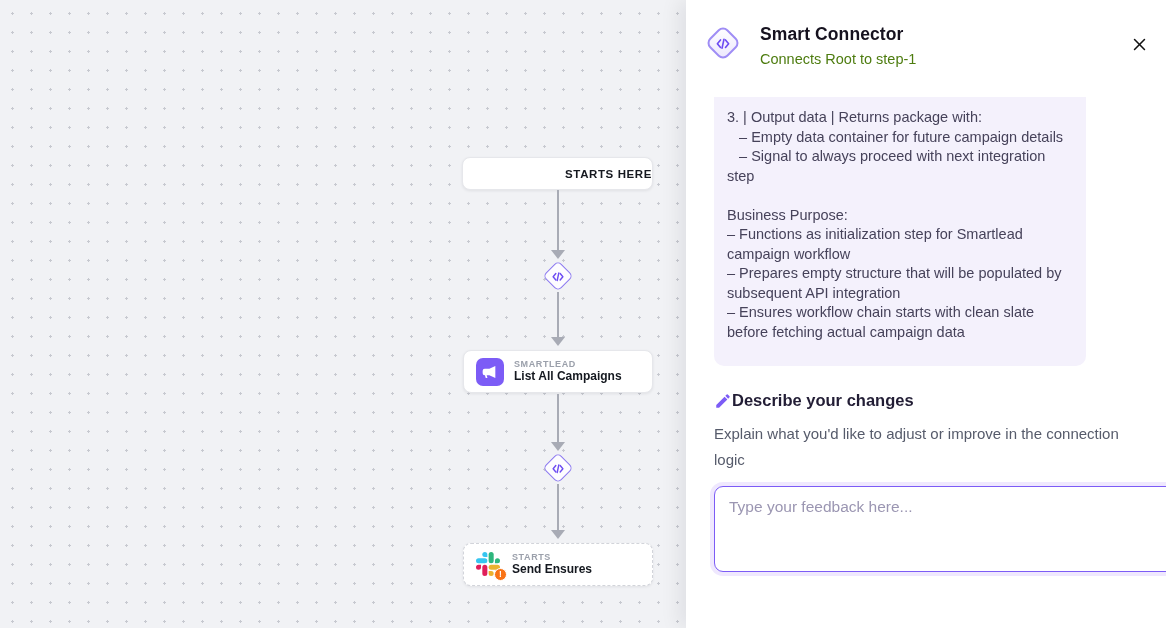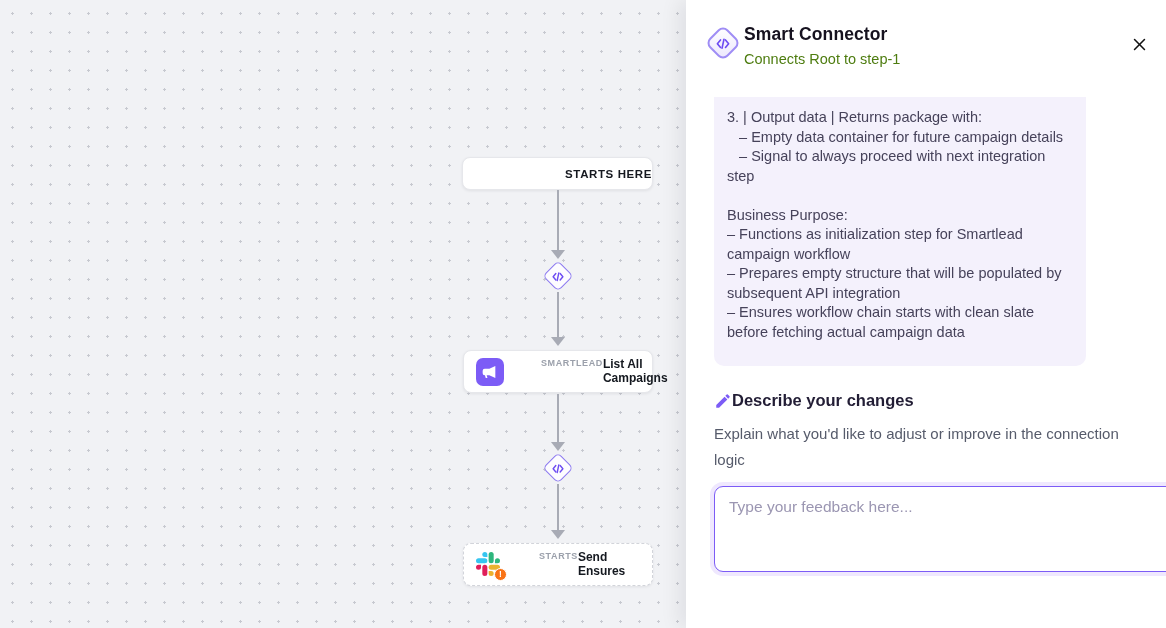--- a/index.html
+++ b/index.html
@@ -19,21 +19,21 @@
   .node-start .start-label { font-size:11.5px; font-weight:700; letter-spacing:.6px; color:#15181f; }
   .node-step { left:463px; top:350px; width:190px; height:43px; padding:0 12px; gap:10px; }
   .node-slack { left:463px; top:543px; width:190px; height:43px; padding:0 12px; gap:10px;
     border:1.5px dashed #d2d4da; }
   .app-icon { width:28px; height:28px; border-radius:7px; background:#7c5cf6;
     display:flex; align-items:center; justify-content:center; flex:0 0 auto; }
   .slack-wrap { position:relative; width:26px; height:26px; flex:0 0 auto; }
   .warn-badge { position:absolute; right:-5px; bottom:-3px; width:13px; height:13px;
     border-radius:50%; background:#f97316; border:1.5px solid #fff; color:#fff;
     font-size:8.5px; font-weight:700; display:flex; align-items:center; justify-content:center; }
-  .node-text { display:flex; flex-direction:row; line-height:1.15;margin-left:27px; }
+  .node-text { display:flex; flex-direction:column; line-height:1.15; }
   .node-app { font-size:9px; font-weight:700; letter-spacing:.6px; color:#9ba0ab; }
   .node-action { font-size:12px; font-weight:700; color:#14181f; }
 
   .edge-line { position:absolute; left:557px; width:2px; background:#a8abb5; }
   .arrow-head { position:absolute; left:551px; width:0; height:0;
     border-left:7px solid rgba(0,0,0,0); border-right:7px solid rgba(0,0,0,0);
     border-top:9px solid #a8abb5; }
   .diamond { position:absolute; width:22px; height:22px; transform:rotate(45deg);
     background:#fdfcff; border:1.6px solid #8b78f0; border-radius:5px;
     display:flex; align-items:center; justify-content:center; }
@@ -41,21 +41,21 @@
 
   
   .panel { position:relative; width:480px; height:628px; background:#fff;
     box-shadow:-8px 0 18px rgba(15,18,35,.07); }
   .panel-header { position:relative; height:97px; padding:24px 24px 0 20px;
     display:flex; align-items:flex-start; }
   .hdr-diamond { width:26px; height:26px; transform:rotate(45deg); margin:6px 8px 0 4px;
     background:linear-gradient(135deg,#ffffff,#ece7fd); border:2px solid #9f8df5;
     border-radius:7px; display:flex; align-items:center; justify-content:center; flex:0 0 auto; }
   .hdr-diamond svg { transform:rotate(-45deg); }
-  .hdr-text { }
+  .hdr-text { margin-left:16px; }
   .panel-title { font-size:17.5px; font-weight:700; color:#16121f; letter-spacing:.1px; }
   .panel-subtitle { margin-top:6px; font-size:14.5px; color:#4d7c0f; }
   .close-btn { position:absolute; right:17px; top:34px; width:20px; height:20px;
     background:none; border:none; cursor:pointer; display:flex;
     align-items:center; justify-content:center; }
 
   .panel-body { padding:0 20px 0 28px; }
   .info-box { width:372px; background:#f4f1fc; border-radius:0 0 10px 10px;
     padding:11px 20px 24px 13px; font-size:14.5px; line-height:19.5px;
     color:#46425a; white-space:pre-wrap; }

